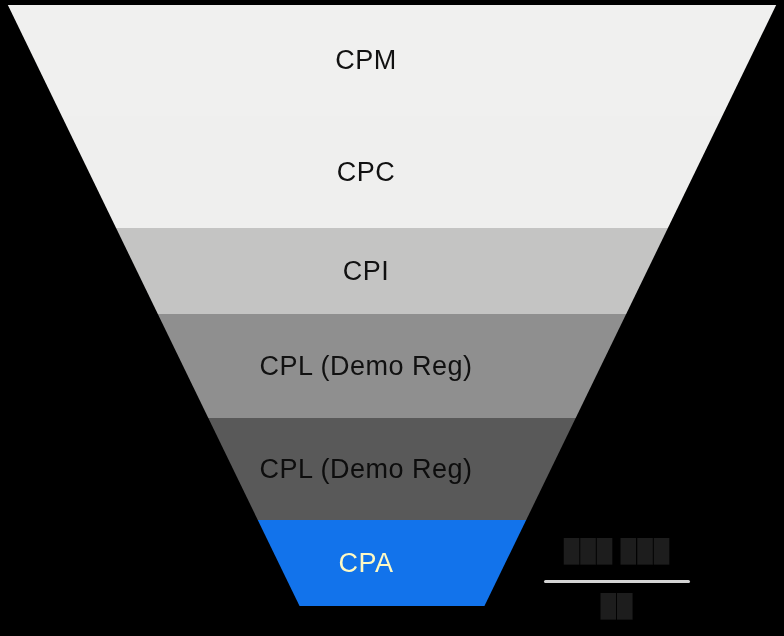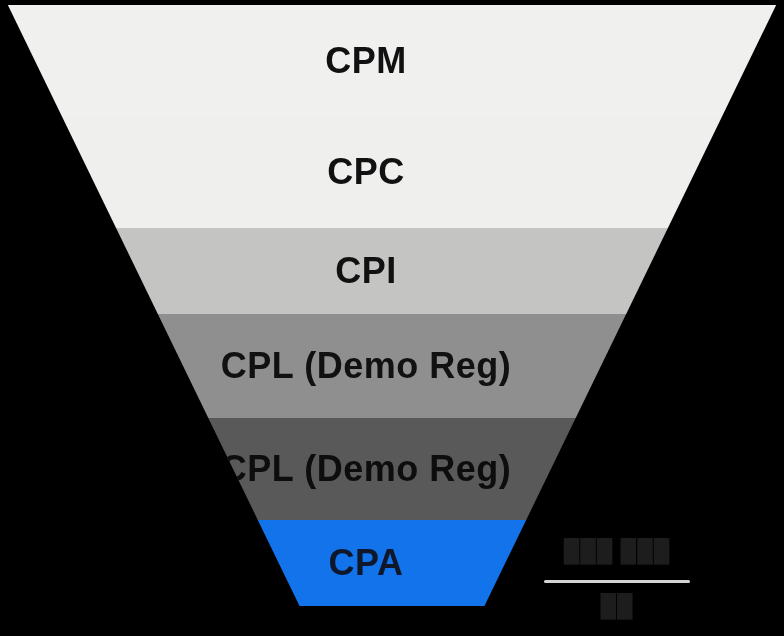--- a/index.html
+++ b/index.html
@@ -31,22 +31,22 @@
     align-items: center;
     justify-content: center;
   }
   .band-cpm  { height: 111px; }
   .band-cpc  { height: 112px; text-align: center; }
   .band-cpi  { height: 86px; }
   .band-cpl-demo { height: 104px; }
   .band-cpl-live { height: 102px; }
   .band-cpa  { height: 86px; }
   .band-label {
-    font-size: 36px;
-    font-weight: bold;
+    font-size: 27px;
+    font-weight: normal;
     letter-spacing: 0.5px;
     transform: translateX(-26px);
     white-space: nowrap;
   }
   .formula {
     position: absolute;
     left: 543px;
     top: 536px;
     width: 148px;
     text-align: center;
@@ -95,21 +95,21 @@
 
     <div class="band band-cpl-demo" style="background-color: rgb(143, 143, 143);">
       <span class="band-label" style="color: rgb(17, 17, 17);">CPL (Demo Reg)</span>
     </div>
 
     <div class="band band-cpl-live" style="background-color: rgb(89, 89, 89);">
       <span class="band-label" style="color: rgb(13, 13, 13);">CPL (Demo Reg)</span>
     </div>
 
     <div class="band band-cpa" style="background-color: rgb(18, 115, 235);">
-      <span class="band-label" style="color: #0f172a;">CPA</span>
+      <span class="band-label" style="color: #fef9c3;">CPA</span>
     </div>
 
   </div>
 
   <div class="formula">
     <div class="formula-numerator" style="color: rgb(29, 29, 29);">███ ███</div>
     <div class="formula-divider" style="background-color: rgb(212, 212, 212);"></div>
     <div class="formula-denominator" style="color: rgb(29, 29, 29);">██</div>
   </div>
 

